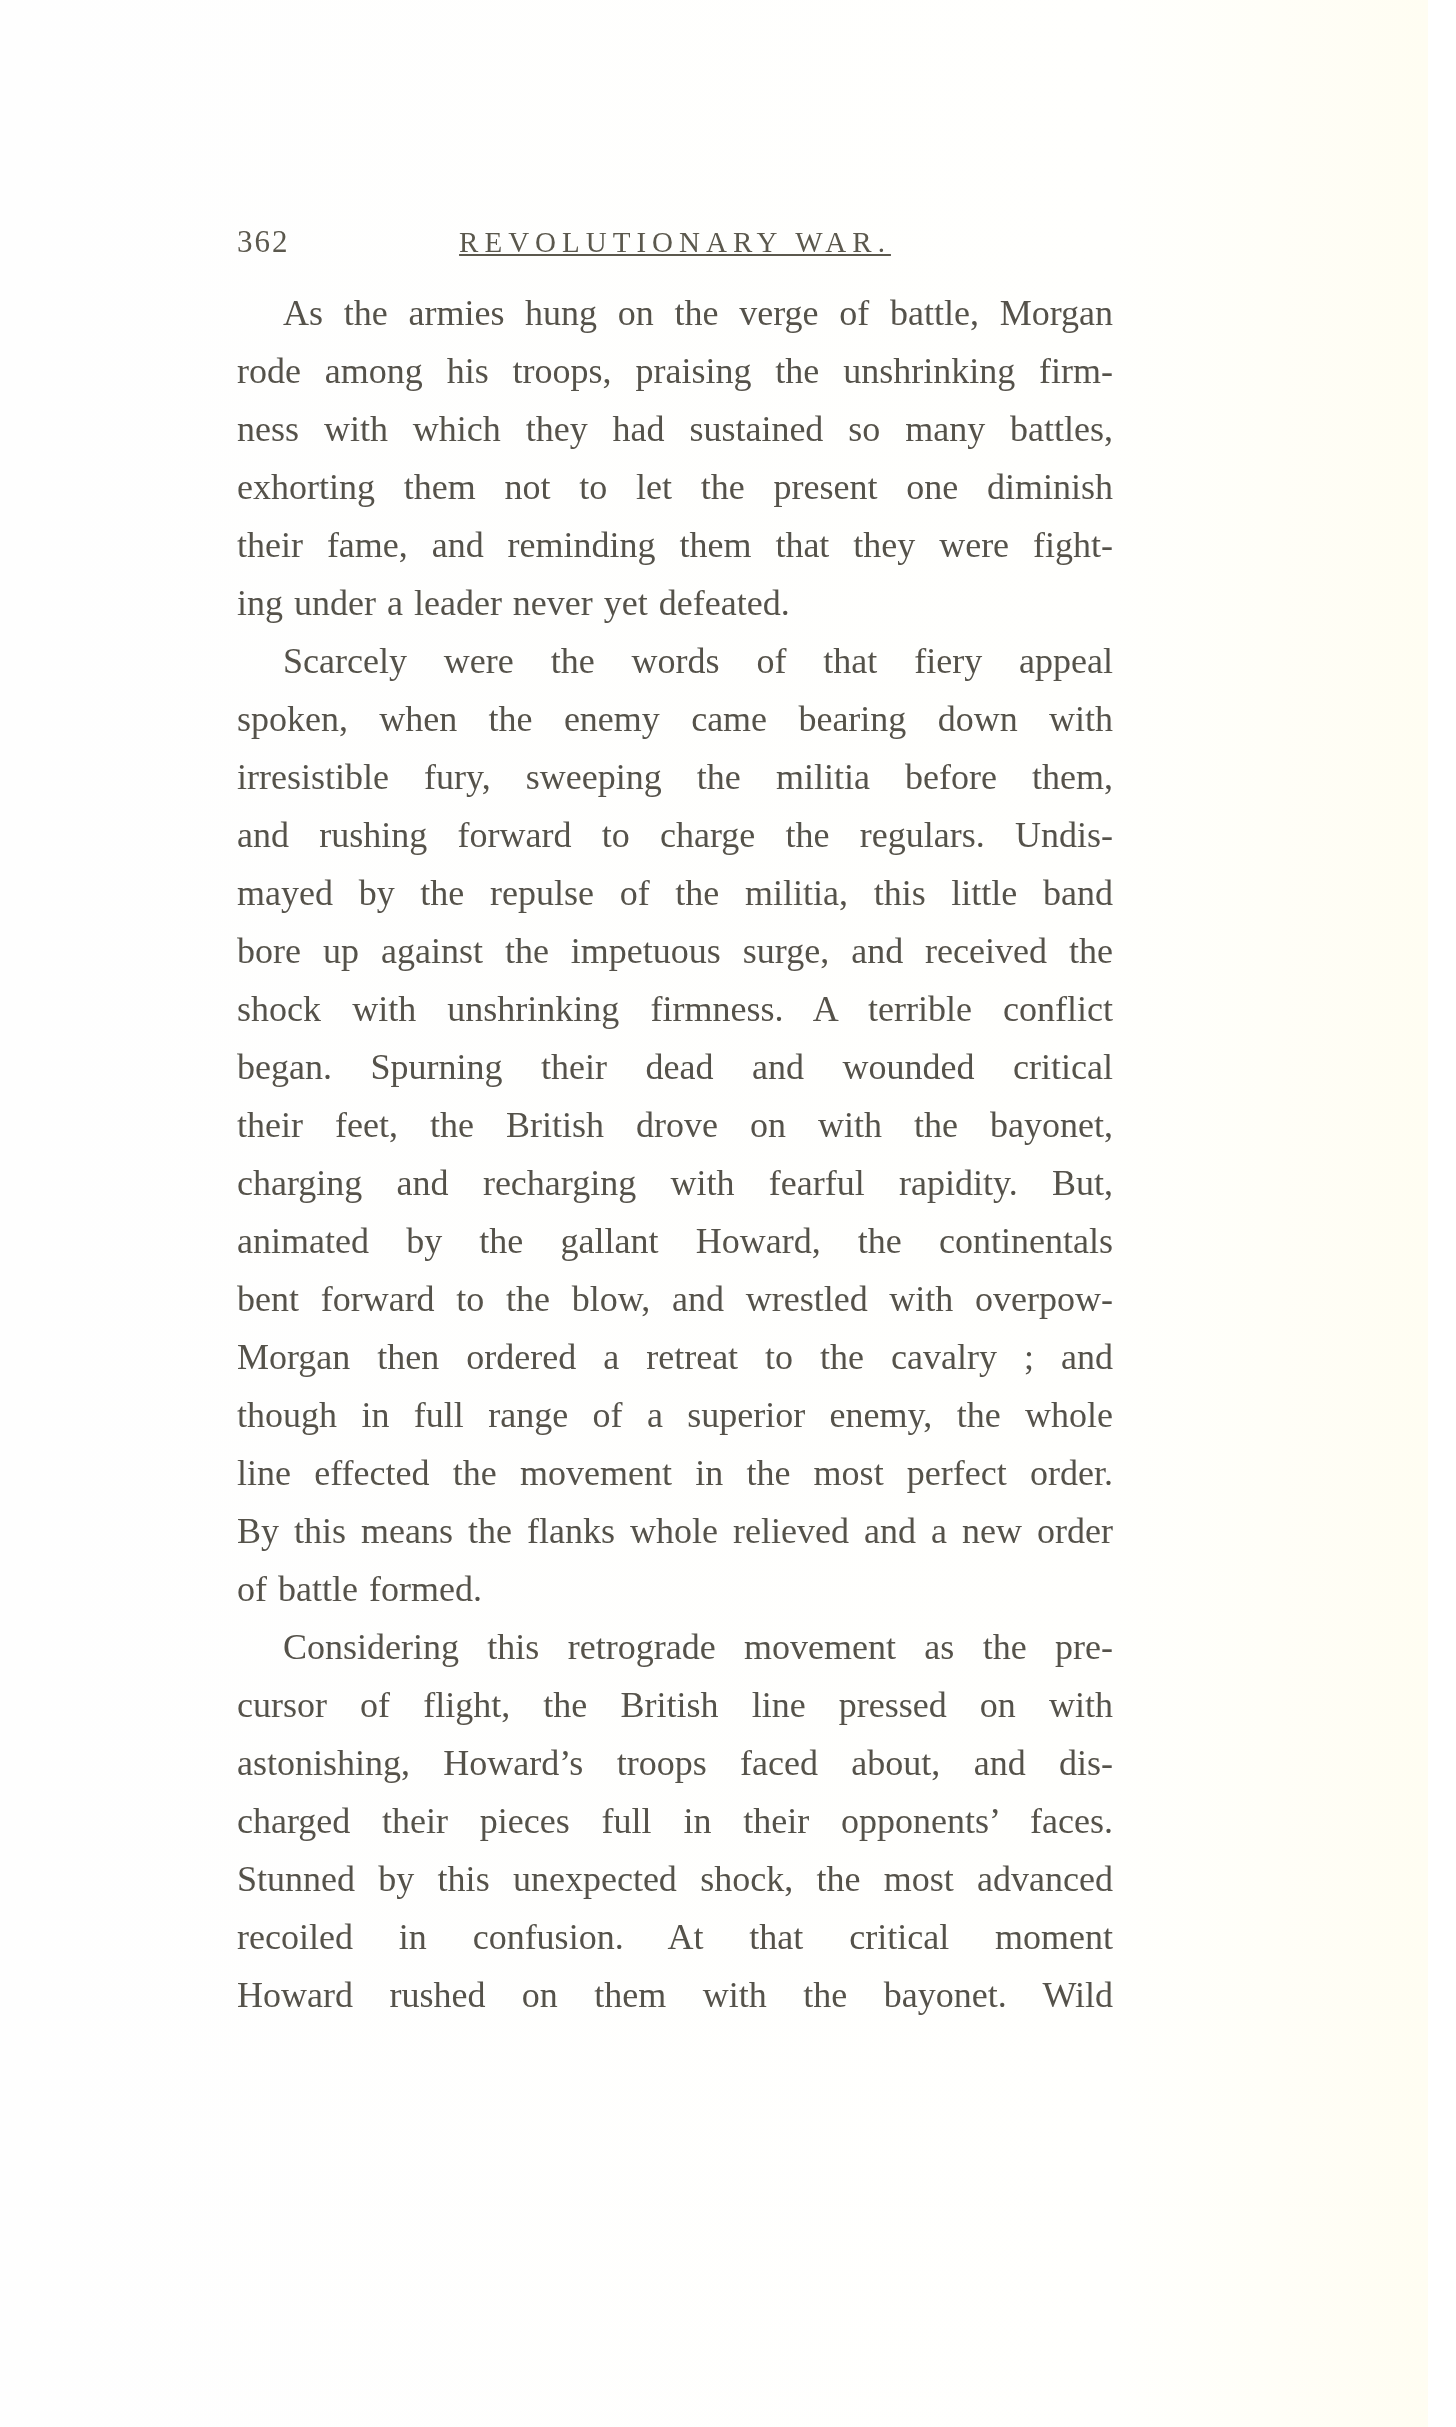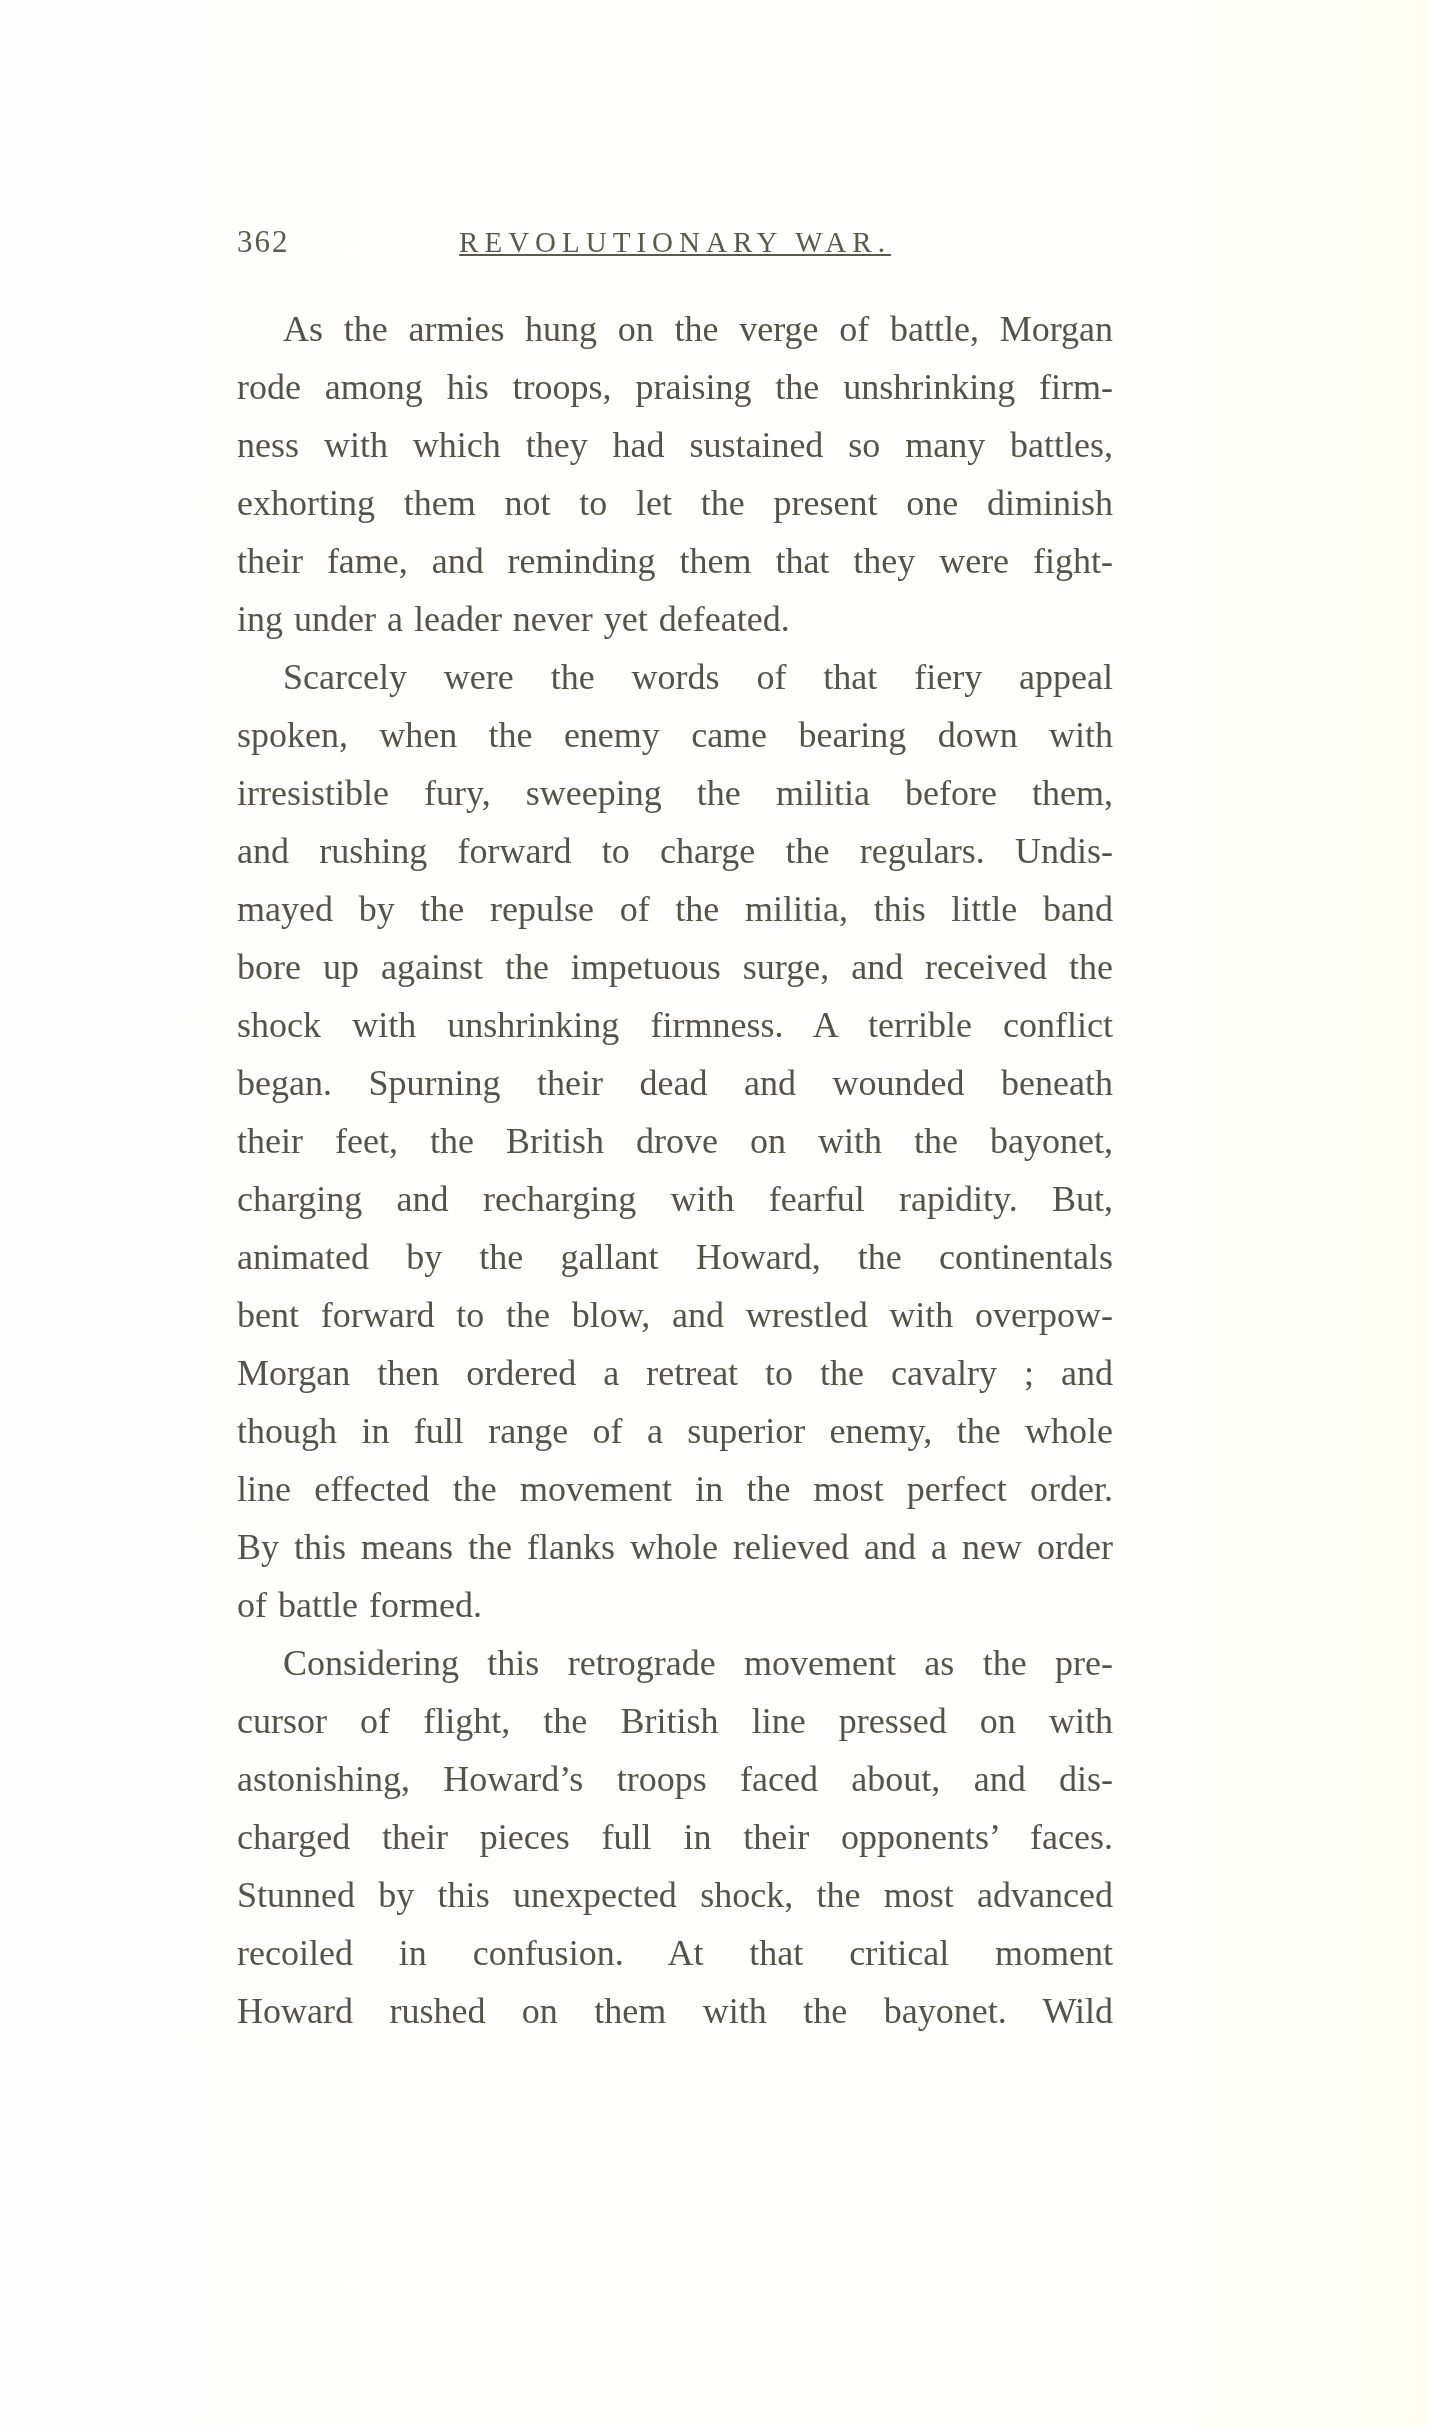--- a/index.html
+++ b/index.html
@@ -36,21 +36,21 @@
     text-align: center;
     font-size: 29px;
     letter-spacing: 6px;
     color: #5b584d;
     padding-top: 2px;
     white-space: nowrap;
     text-decoration: underline;
   }
   .textblock {
     position: absolute;
-    top: 300px;
+    top: 284px;
     left: 237px;
     width: 876px;
     font-size: 36px;
     line-height: 58px;
     word-spacing: 2px;
   }
   .ln {
     text-align: justify;
     text-align-last: justify;
     white-space: normal;
@@ -81,21 +81,21 @@
     <div class="ln">exhorting them not to let the present one diminish</div>
     <div class="ln">their fame, and reminding them that they were fight-</div>
     <div class="ln end">ing under a leader never yet defeated.</div>
     <div class="ln indent">Scarcely were the words of that fiery appeal</div>
     <div class="ln">spoken, when the enemy came bearing down with</div>
     <div class="ln">irresistible fury, sweeping the militia before them,</div>
     <div class="ln">and rushing forward to charge the regulars. Undis-</div>
     <div class="ln">mayed by the repulse of the militia, this little band</div>
     <div class="ln">bore up against the impetuous surge, and received the</div>
     <div class="ln">shock with unshrinking firmness. A terrible conflict</div>
-    <div class="ln">began. Spurning their dead and wounded beneath</div>
+    <div class="ln">began. Spurning their dead and wounded critical</div>
     <div class="ln">their feet, the British drove on with the bayonet,</div>
     <div class="ln">charging and recharging with fearful rapidity. But,</div>
     <div class="ln">animated by the gallant Howard, the continentals</div>
     <div class="ln">bent forward to the blow, and wrestled with overpow-</div>
     <div class="ln">Morgan then ordered a retreat to the cavalry ; and</div>
     <div class="ln">though in full range of a superior enemy, the whole</div>
     <div class="ln">line effected the movement in the most perfect order.</div>
     <div class="ln">By this means the flanks whole relieved and a new order</div>
     <div class="ln end">of battle formed.</div>
     <div class="ln indent">Considering this retrograde movement as the pre-</div>

